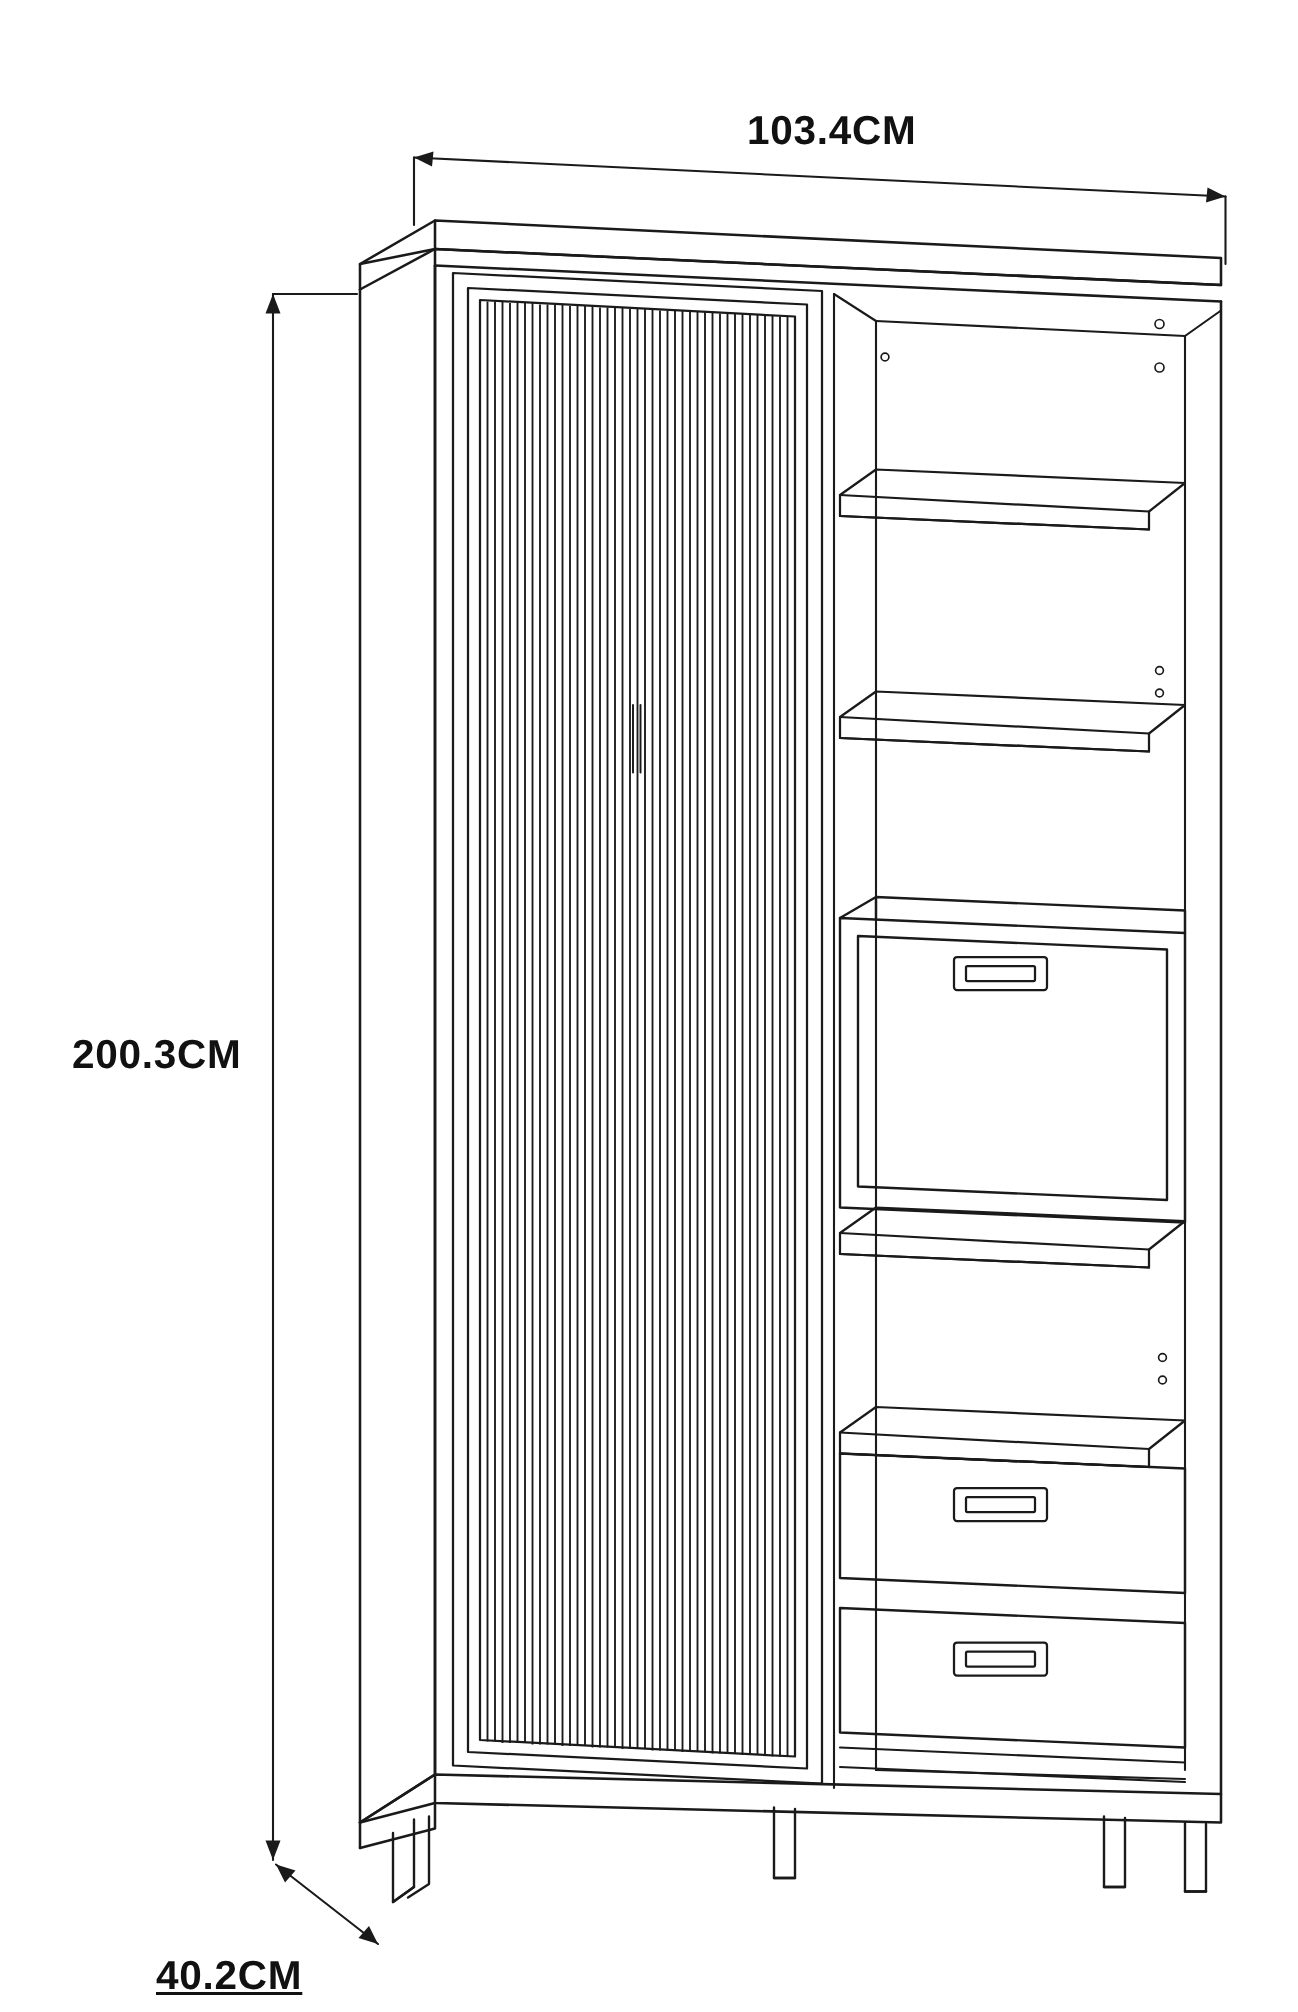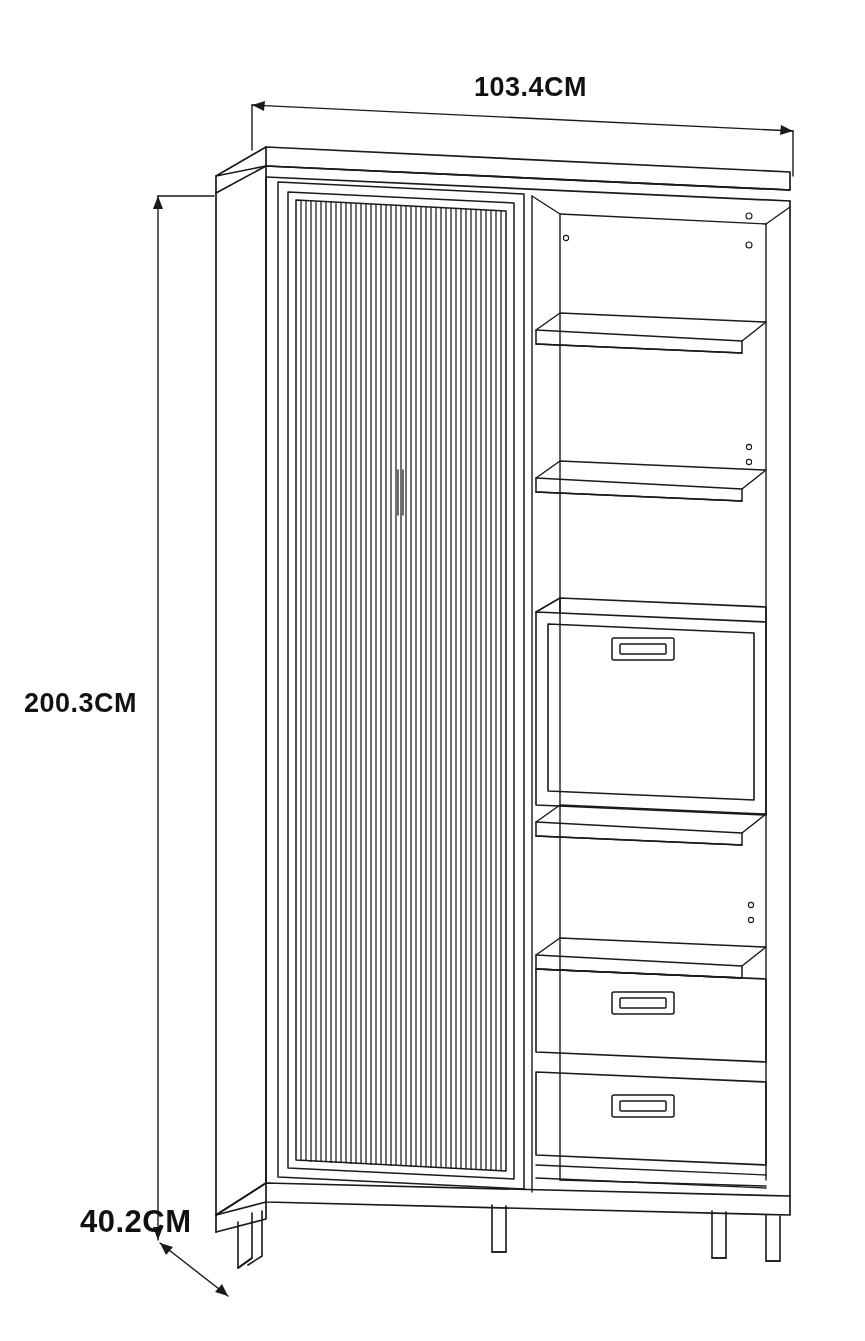--- a/index.html
+++ b/index.html
@@ -11,20 +11,21 @@
     width: 865px;
     height: 1341px;
     position: relative;
     font-family: "Liberation Sans", sans-serif;
     color: #1a1a1a;
     overflow: hidden;
   }
   #diagram-root {
     position: absolute;
     inset: 0;
+    margin-left: 24px;
   }
   .dim-label {
     position: absolute;
     font-family: "Liberation Sans", sans-serif;
     font-weight: bold;
     color: #111111;
     white-space: nowrap;
   }
   #label-width {
     left: 474px;
@@ -33,23 +34,24 @@
     letter-spacing: 0.5px;
   }
   #label-height {
     left: 24px;
     top: 688px;
     font-size: 27px;
     letter-spacing: 0.5px;
   }
   #label-depth {
     left: 80px;
-    top: 1204px;
-    font-size: 31px;
+    top: 1302px;
+    font-size: 27px;
     letter-spacing: 0.5px;
+    text-decoration: underline;
   }
   svg { display: block; }
 </style>
 </head>
 <body>
 
 <div id="diagram-root">
 
   <svg width="865" height="1341" viewBox="0 0 865 1341">
 

